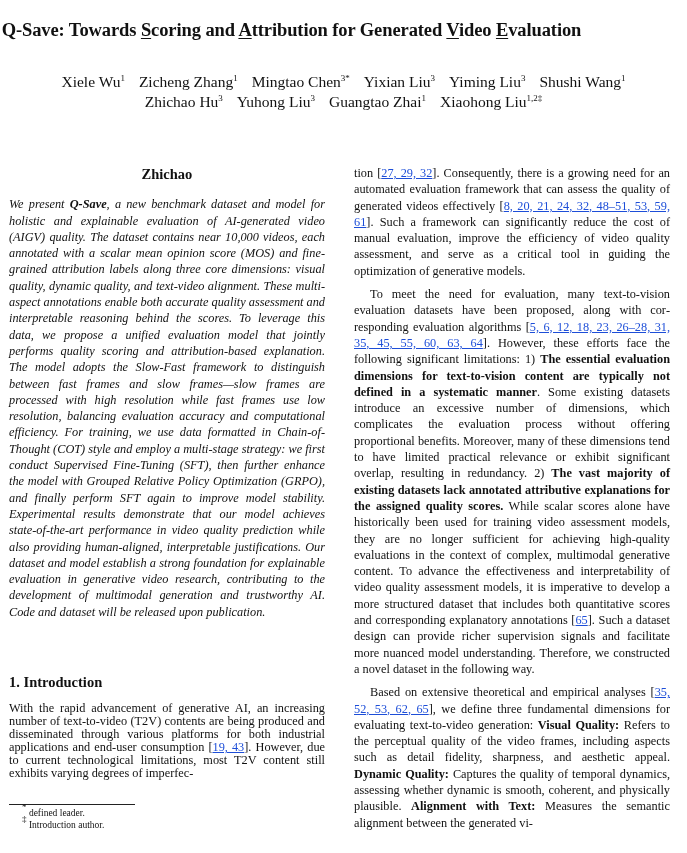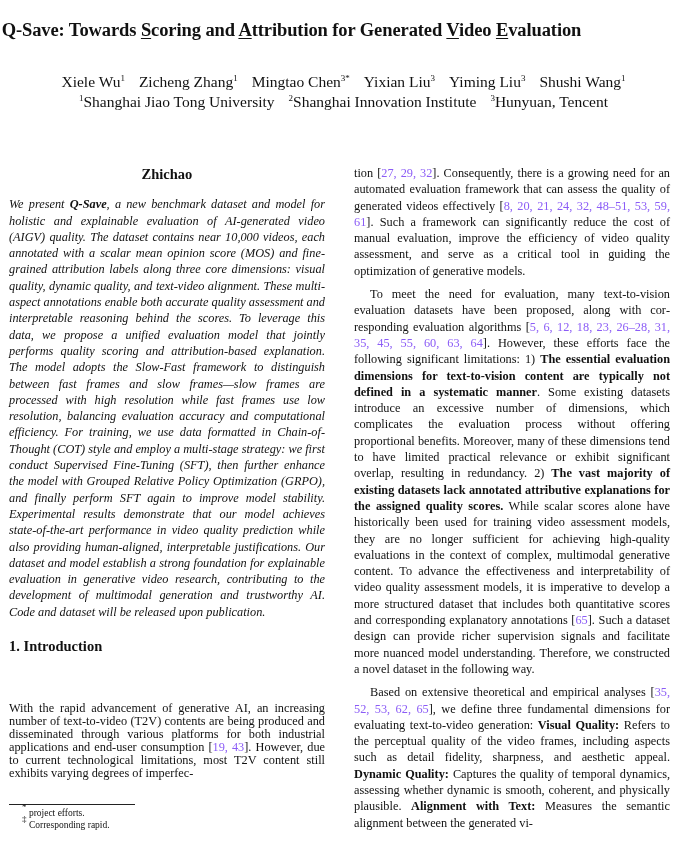--- a/index.html
+++ b/index.html
@@ -22,52 +22,52 @@
     .col {
       position: absolute; top: 160px; width: 316px;
       font-size: 12.3px; line-height: 16.3px; text-align: justify;
       hyphens: manual;
     }
     .col.left { left: 9px; }
     .col.right { left: 354px; top: 165px; }
     .abstract-title { text-align: center; font-weight: bold; font-size: 14.5px; margin: 6px 0 14px 0; }
     .abstract-body { font-style: italic; }
     .abstract-body b { }
-    .section-title { position: absolute; left: 9px; top: 638px; font-weight: bold; font-size: 14.5px; }
+    .section-title { position: absolute; left: 9px; top: 674px; font-weight: bold; font-size: 14.5px; }
     .intro { position: absolute; left: 9px; top: 702px; width: 316px; font-size: 12.3px; line-height: 13px; text-align: justify; }
     .fn-rule { position: absolute; left: 9px; top: 804px; width: 126px; border-top: 1px solid #222; }
     .footnotes { position: absolute; left: 22px; top: 807px; font-size: 9.5px; line-height: 12px; }
-    .cite { color: #8b5cf6; }
+    .cite { color: #1d4ed8; text-decoration: underline; }
     p { margin: 0; }
     .indent { text-indent: 16px; }
     .para-gap { margin-top: 7px; }
   </style>
 </head>
 <body>
 
 <div class="title">
   <span>Q-Save: Towards </span><u>S</u><span>coring and </span><u>A</u><span>ttribution for Generated </span><u>V</u><span>ideo </span><u>E</u><span>valuation</span>
 </div>
 
 <div class="authors">
   <div class="row" id="row1"><span class="a">Xiele Wu<sup>1</sup></span><span class="a">Zicheng Zhang<sup>1</sup></span><span class="a">Mingtao Chen<sup>3*</sup></span><span class="a">Yixian Liu<sup>3</sup></span><span class="a">Yiming Liu<sup>3</sup></span><span class="a">Shushi Wang<sup>1</sup></span></div>
-  <div class="row" id="row3"><span class="a"><sup>1</sup>Shanghai Jiao Tong University</span><span class="a"><sup>2</sup>Shanghai Innovation Institute</span><span class="a"><sup>3</sup>Hunyuan, Tencent</span></div>
+  <div class="row" id="row2"><span class="a">Zhichao Hu<sup>3</sup></span><span class="a">Yuhong Liu<sup>3</sup></span><span class="a">Guangtao Zhai<sup>1</sup></span><span class="a">Xiaohong Liu<sup>1,2‡</sup></span></div>
 </div>
 
 <div class="col left">
   <div class="abstract-title">Zhichao</div>
   <p class="abstract-body"><span>We present </span><b>Q-Save</b><span>, a new benchmark dataset and model for holistic and explainable evaluation of AI-generated video (AIGV) quality. The dataset contains near 10,000 videos, each annotated with a scalar mean opinion score (MOS) and fine-grained attribution labels along three core dimen­sions: visual quality, dynamic quality, and text-video align­ment. These multi-aspect annotations enable both accu­rate quality assessment and interpretable reasoning behind the scores. To leverage this data, we propose a unified evaluation model that jointly performs quality scoring and attribution-based explanation. The model adopts the Slow-Fast framework to distinguish between fast frames and slow frames—slow frames are processed with high resolution while fast frames use low resolution, balancing evaluation accuracy and computational efficiency. For training, we use data formatted in Chain-of-Thought (COT) style and employ a multi-stage strategy: we first conduct Supervised Fine-Tuning (SFT), then further enhance the model with Grouped Relative Policy Optimization (GRPO), and finally perform SFT again to improve model stability. Experimen­tal results demonstrate that our model achieves state-of-the-art performance in video quality prediction while also providing human-aligned, interpretable justifications. Our dataset and model establish a strong foundation for explain­able evaluation in generative video research, contributing to the development of multimodal generation and trustwor­thy AI. Code and dataset will be released upon publication.</span></p>
 </div>
 
 <div class="section-title">1. Introduction</div>
 <p class="intro"><span>With the rapid advancement of generative AI, an increas­ing number of text-to-video (T2V) contents are being pro­duced and disseminated through various platforms for both industrial applications and end-user consumption [</span><span class="cite">19, 43</span><span>]. However, due to current technological limitations, most T2V content still exhibits varying degrees of imperfec-</span></p>
 
 <div class="fn-rule"></div>
 <div class="footnotes">
-  <div><sup>*</sup> <span>project efforts.</span></div>
-  <div><sup>‡</sup> <span>Corresponding rapid.</span></div>
+  <div><sup>*</sup> <span>defined leader.</span></div>
+  <div><sup>‡</sup> <span>Introduction author.</span></div>
 </div>
 
 <div class="col right">
   <p id="rp1"><span>tion [</span><span class="cite">27, 29, 32</span><span>]. Consequently, there is a growing need for an automated evaluation framework that can assess the qual­ity of generated videos effectively [</span><span class="cite">8, 20, 21, 24, 32, 48–51, 53, 59, 61</span><span>]. Such a framework can significantly re­duce the cost of manual evaluation, improve the efficiency of video quality assessment, and serve as a critical tool in guiding the optimization of generative models.</span></p>
   <p id="rp2" class="indent para-gap"><span>To meet the need for evaluation, many text-to-vision evaluation datasets have been proposed, along with cor­responding evaluation algorithms [</span><span class="cite">5, 6, 12, 18, 23, 26–28, 31, 35, 45, 55, 60, 63, 64</span><span>]. However, these efforts face the following significant limitations: 1) </span><b>The essential evaluation dimensions for text-to-vision content are typ­ically not defined in a systematic manner</b><span>. Some exist­ing datasets introduce an excessive number of dimensions, which complicates the evaluation process without offering proportional benefits. Moreover, many of these dimensions tend to have limited practical relevance or exhibit signifi­cant overlap, resulting in redundancy. 2) </span><b>The vast majority of existing datasets lack annotated attributive explana­tions for the assigned quality scores.</b><span> While scalar scores alone have historically been used for training video assess­ment models, they are no longer sufficient for achieving high-quality evaluations in the context of complex, multi­modal generative content. To advance the effectiveness and interpretability of video quality assessment models, it is im­perative to develop a more structured dataset that includes both quantitative scores and corresponding explanatory an­notations [</span><span class="cite">65</span><span>]. Such a dataset design can provide richer supervision signals and facilitate more nuanced model un­derstanding. Therefore, we constructed a novel dataset in the following way.</span></p>
   <p id="rp3" class="indent para-gap"><span>Based on extensive theoretical and empirical analy­ses [</span><span class="cite">35, 52, 53, 62, 65</span><span>], we define three fundamental dimen­sions for evaluating text-to-video generation: </span><b>Visual Qual­ity:</b><span> Refers to the perceptual quality of the video frames, including aspects such as detail fidelity, sharpness, and aes­thetic appeal. </span><b>Dynamic Quality:</b><span> Captures the quality of temporal dynamics, assessing whether dynamic is smooth, coherent, and physically plausible. </span><b>Alignment with Text:</b><span> Measures the semantic alignment between the generated vi-</span></p>
 </div>
 
 </body></html>

